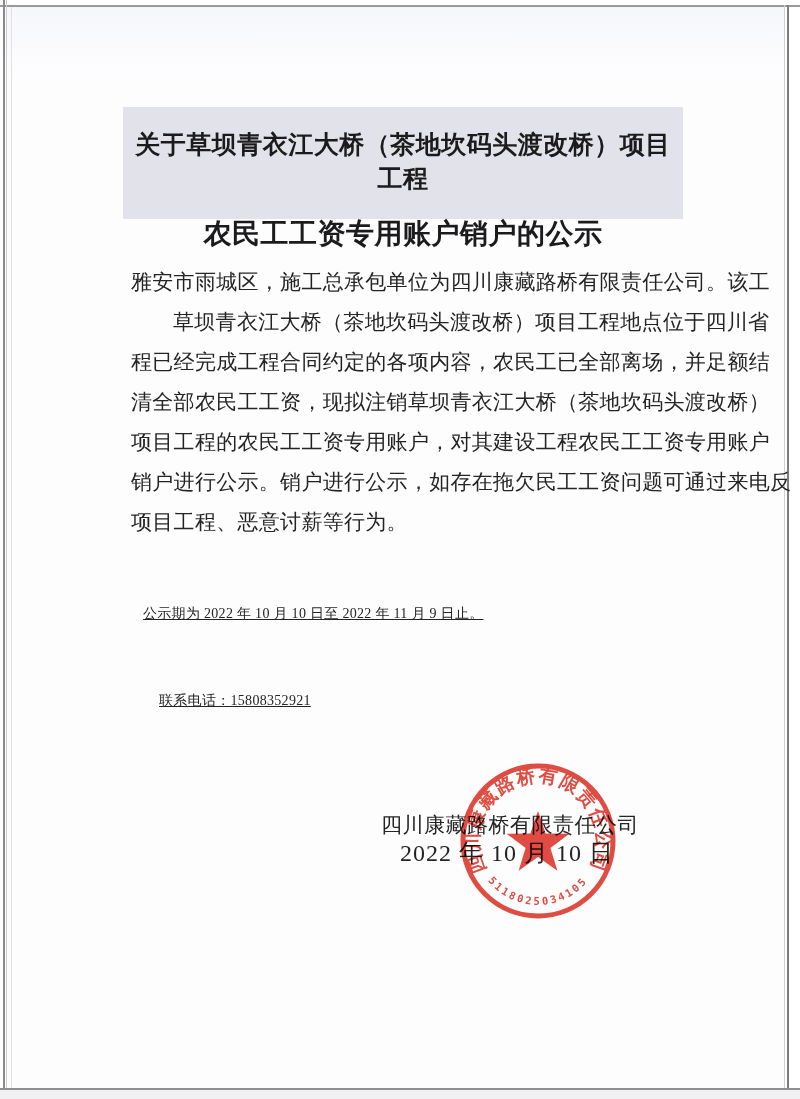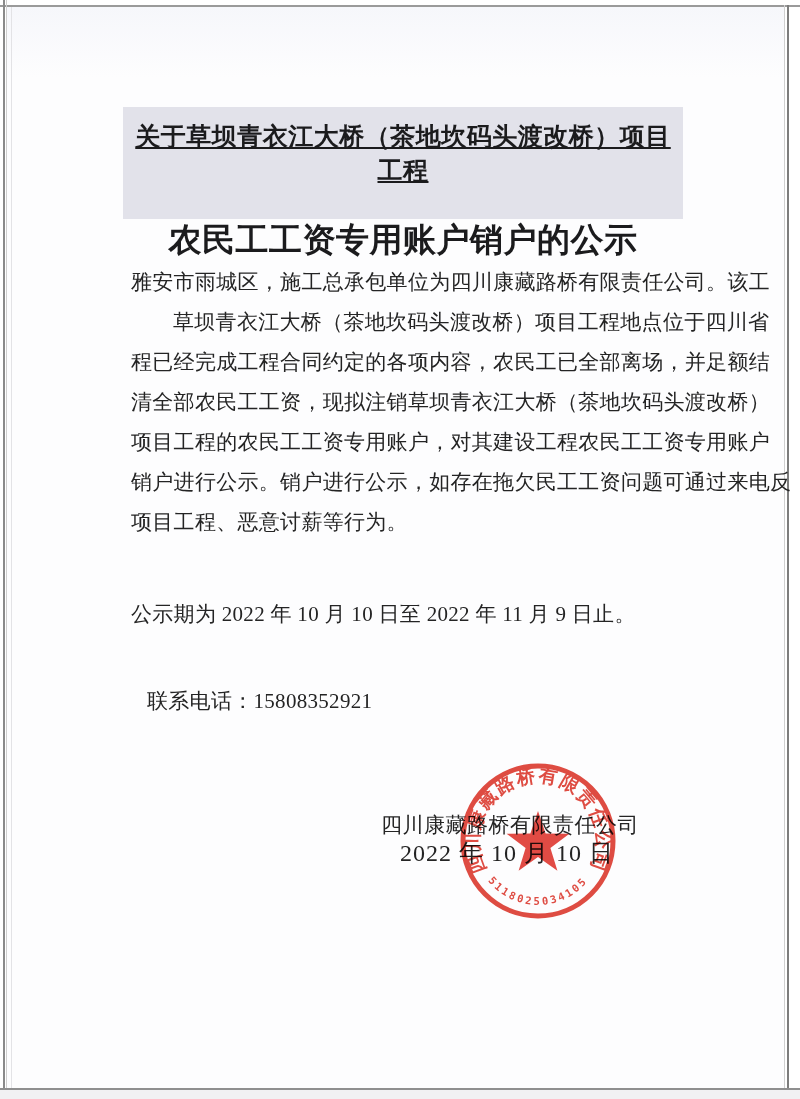--- a/index.html
+++ b/index.html
@@ -23,34 +23,34 @@
     position:absolute;left:7px;top:7px;width:777px;height:1081px;
     background:linear-gradient(180deg,#f6f7fb 0px,#fdfdfe 70px,#fdfdfe 100%);
   }
   .faint-left-line{position:absolute;left:4px;top:0;width:1px;height:100%;background:#e3e3e6;}
 
   .title-band{
     position:absolute;left:116px;top:100px;width:560px;height:112px;
     background:#e2e2ea;text-align:center;color:#1b1b1d;
     font-family:"Liberation Sans","DejaVu Sans",sans-serif;
   }
-  .title-line1{margin-top:12px;font-size:25px;font-weight:bold;letter-spacing:0.5px;line-height:34px;text-decoration:underline;}
-  .title-line2{margin-top:36px;font-size:33px;font-weight:bold;letter-spacing:0.5px;line-height:34px;}
+  .title-line1{margin-top:20px;font-size:25px;font-weight:bold;letter-spacing:0.5px;line-height:34px;}
+  .title-line2{margin-top:22px;font-size:28px;font-weight:bold;letter-spacing:0.5px;line-height:34px;}
 
   .body-block{
     position:absolute;left:124px;top:255px;width:566px;
     font-size:21px;color:#242424;line-height:40px;
     letter-spacing:0.3px;
   }
   .body-line{height:40px;white-space:nowrap;}
   .body-line.indent{text-indent:42px;}
 
   .meta-line{
-    position:absolute;left:124px;height:40px;line-height:40px;
-    font-size:21px;color:#242424;white-space:nowrap;letter-spacing:0.3px;
+    position:absolute;left:136px;height:40px;line-height:40px;
+    font-size:14px;color:#242424;white-space:nowrap;letter-spacing:0.3px;text-decoration:underline;
   }
   #period-line{top:587px;}
   #contact-name{top:634px;}
   #contact-phone{top:674px;margin-left:16px;}
 
   .signature{
     position:absolute;left:374px;top:806px;width:252px;text-align:center;
     color:#242424;
   }
   .signature-company{font-size:21px;line-height:24px;letter-spacing:0.5px;white-space:nowrap;}

